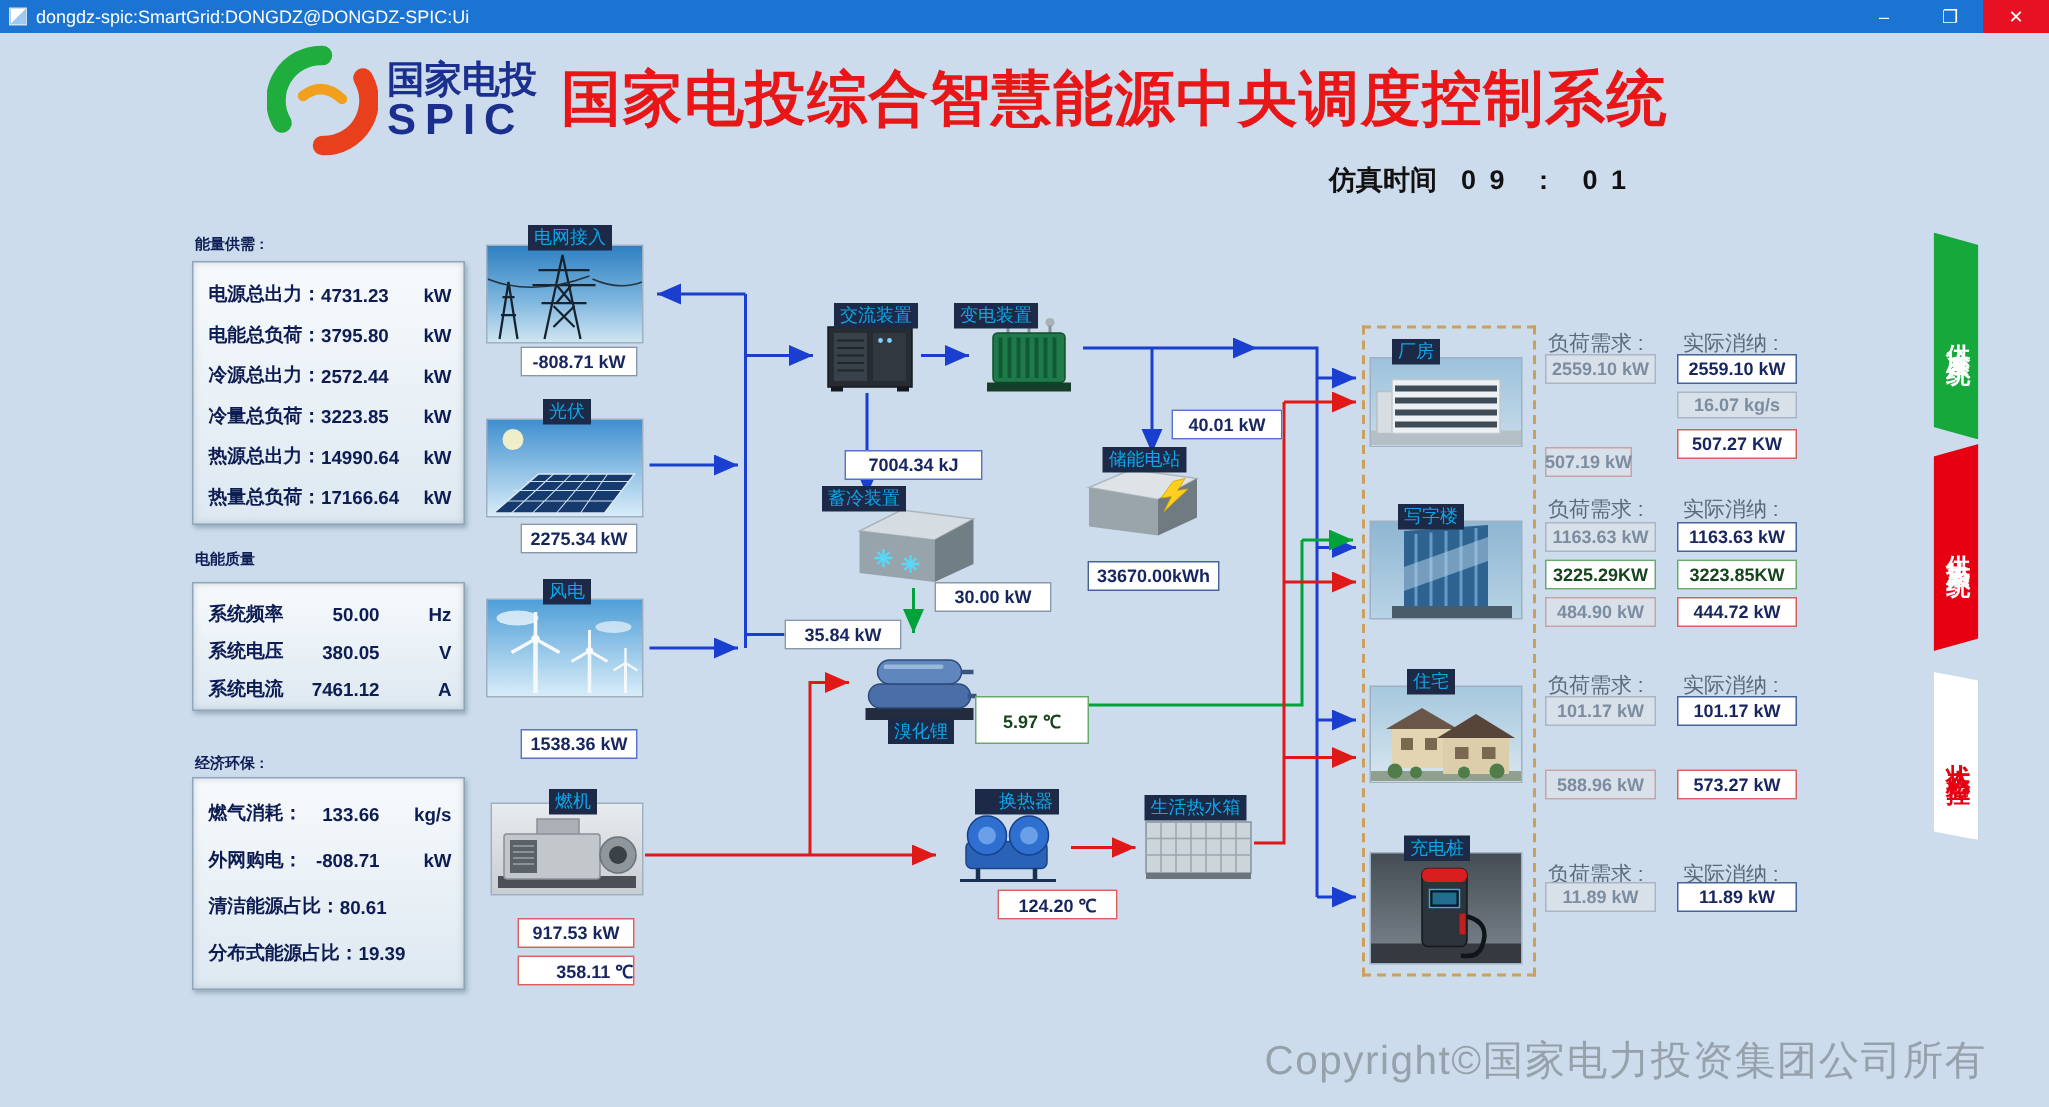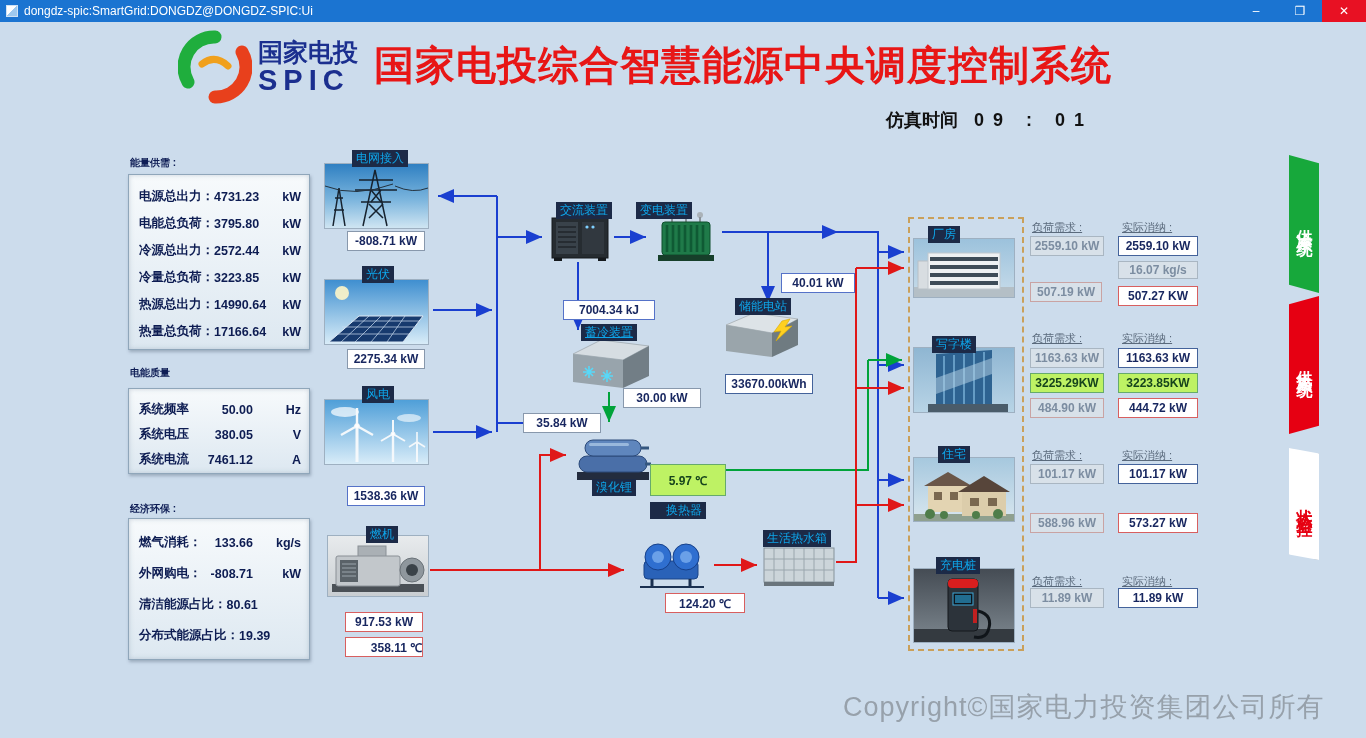--- a/index.html
+++ b/index.html
@@ -37,22 +37,22 @@
   .tag{position:absolute;background:#1c2a47;color:#0ea5e9;font-size:12px;line-height:17px;
        padding:0 4px;z-index:6;white-space:nowrap;}
   .vb{position:absolute;display:flex;align-items:center;justify-content:center;font-size:12px;
       font-weight:700;background:#fff;border:1px solid #8898ac;color:#17265f;z-index:5;
       white-space:nowrap;box-sizing:border-box;}
   .vb.blue{border-color:#5572c8;}
   .vb.red{border-color:#d85f5f;}
   .vb.strong{border-color:#44639b;}
   .vb.dim{background:#d8e1e9;border-color:#a9b6c2;color:#7c8da1;}
   .vb.dimwarm{background:#d8e1e9;border-color:#c9a3a3;color:#7c8da1;}
-  .vb.green{background:#bef264;border-color:#66aa6c;color:#16441c;}
-  .ldl{position:absolute;font-size:11px;color:#5a6a7c;z-index:5;white-space:nowrap;text-decoration:underline;}
+  .vb.green{background:#ffffff;border-color:#66aa6c;color:#16441c;}
+  .ldl{position:absolute;font-size:14px;color:#5a6a7c;z-index:5;white-space:nowrap;}
   
   .imgbox{position:absolute;z-index:4;overflow:hidden;}
   .photo{box-shadow:0 0 0 1px rgba(90,110,130,.4);}
   .sky1{background:linear-gradient(180deg,#2f80c2 0%,#7ab4dd 55%,#cfe5f2 100%);}
   .sky2{background:linear-gradient(180deg,#3f8fd0 0%,#9cc8e8 60%,#d8ecf8 100%);}
   .sky3{background:linear-gradient(180deg,#4f9fd8,#d8ecf8);}
   .machbg{background:linear-gradient(180deg,#e8ebed,#c9ced2);}
   .skyf{background:linear-gradient(180deg,#9cc2dc,#c8dcea);}
   .skyo{background:linear-gradient(180deg,#8fb6d2,#b8d4e6);}
   .skyr{background:linear-gradient(180deg,#a6c8de,#d8e6ef);}
@@ -304,21 +304,21 @@
         </g>
       <path d="M20 8 V14 M34 7 V14 M48 8 V14" stroke="#8a9298" stroke-width="2"></path>
       <rect x="10" y="13" width="48" height="33" rx="3" fill="#1f7a49" stroke="#0f4f2d"></rect>
       <path d="M15 16 V43 M21 16 V43 M27 16 V43 M33 16 V43 M39 16 V43 M45 16 V43 M51 16 V43" stroke="#0f5a34" stroke-width="2.6"></path>
       <rect x="6" y="46" width="56" height="6" fill="#163f2a"></rect>
     </svg>
   </div>
   <div class="vb blue" style="left:781px;top:273px;width:74px;height:20px;">40.01 kW</div>
 
   <div class="vb blue" style="left:563px;top:300px;width:92px;height:20px;">7004.34 kJ</div>
-  <div class="tag" style="left:581px;top:324px;text-decoration:underline;">蓄冷装置</div>
+  <div class="tag" style="left:548px;top:324px;">蓄冷装置</div>
   <div class="imgbox" style="left:565px;top:336px;width:90px;height:56px;">
     <svg width="90" height="56" viewBox="0 0 90 56">
       <polygon points="8,18 36,4 84,10 58,24" fill="#d6dde2" stroke="#aab4bb"></polygon>
       <polygon points="8,18 58,24 58,52 8,46" fill="#98a4ac"></polygon>
       <polygon points="58,24 84,10 84,40 58,52" fill="#727e86"></polygon>
       <g stroke="#58d8f8" stroke-width="1.6">
         <path d="M24 30 v12 M18 36 h12 M20 32 l8 8 M28 32 l-8 8"></path>
         <path d="M42 34 v12 M36 40 h12 M38 36 l8 8 M46 36 l-8 8"></path>
       </g>
     </svg>
@@ -343,21 +343,21 @@
       <rect x="4" y="44" width="72" height="8" fill="#232c3e"></rect>
       <rect x="6" y="28" width="68" height="16" rx="8" fill="#4a6fa8" stroke="#2c4a7a"></rect>
       <rect x="12" y="12" width="56" height="16" rx="8" fill="#5f86bd" stroke="#2c4a7a"></rect>
       <rect x="16" y="15" width="40" height="3" rx="1.5" fill="#a8c4e4" opacity=".8"></rect>
       <path d="M68 20 h8 M72 36 h6" stroke="#34567f" stroke-width="3"></path>
     </svg>
   </div>
   <div class="tag" style="left:592px;top:479px;">溴化锂</div>
   <div class="vb green" style="left:650px;top:464px;width:76px;height:32px;">5.97 ℃</div>
 
-  <div class="tag" style="left:650px;top:502px;padding-left:16px;">换热器</div>
+  <div class="tag" style="left:650px;top:526px;padding-left:16px;">换热器</div>
   <div class="imgbox" style="left:628px;top:537px;width:86px;height:54px;">
     <svg width="86" height="54" viewBox="0 0 86 54">
       <rect x="16" y="24" width="54" height="18" rx="4" fill="#2a62b8" stroke="#1a4488"></rect>
       <circle cx="30" cy="20" r="13" fill="#2f6fd0" stroke="#16408a"></circle>
       <circle cx="30" cy="20" r="6" fill="#6aa0e8"></circle>
       <circle cx="58" cy="20" r="13" fill="#2f6fd0" stroke="#16408a"></circle>
       <circle cx="58" cy="20" r="6" fill="#6aa0e8"></circle>
       <path d="M24 42 v8 M62 42 v8" stroke="#1a3050" stroke-width="3"></path>
       <path d="M12 50 h64" stroke="#1a3050" stroke-width="2"></path>
     </svg>
@@ -433,21 +433,21 @@
       <rect x="59" y="40" width="4" height="14" fill="#c02020"></rect>
       <path d="M64 42 q16 4 10 20 q-3 8 -14 6" stroke="#10151a" stroke-width="3" fill="none"></path>
     </svg>
   </div>
 
   <div class="ldl" style="left:1032px;top:220px;">负荷需求 :</div>
   <div class="ldl" style="left:1122px;top:220px;">实际消纳 :</div>
   <div class="vb dim" style="left:1030px;top:236px;width:74px;height:20px;">2559.10 kW</div>
   <div class="vb strong" style="left:1118px;top:236px;width:80px;height:20px;">2559.10 kW</div>
   <div class="vb dim" style="left:1118px;top:261px;width:80px;height:18px;">16.07 kg/s</div>
-  <div class="vb dimwarm" style="left:1030px;top:282px;width:72px;height:20px;">507.19 kW</div>
+  <div class="vb dimwarm" style="left:1030px;top:298px;width:58px;height:20px;">507.19 kW</div>
   <div class="vb red" style="left:1118px;top:286px;width:80px;height:20px;">507.27 KW</div>
 
   <div class="ldl" style="left:1032px;top:331px;">负荷需求 :</div>
   <div class="ldl" style="left:1122px;top:331px;">实际消纳 :</div>
   <div class="vb dim" style="left:1030px;top:348px;width:74px;height:20px;">1163.63 kW</div>
   <div class="vb strong" style="left:1118px;top:348px;width:80px;height:20px;">1163.63 kW</div>
   <div class="vb green" style="left:1030px;top:373px;width:74px;height:20px;">3225.29KW</div>
   <div class="vb green" style="left:1118px;top:373px;width:80px;height:20px;">3223.85KW</div>
   <div class="vb dimwarm" style="left:1030px;top:398px;width:74px;height:20px;">484.90 kW</div>
   <div class="vb red" style="left:1118px;top:398px;width:80px;height:20px;">444.72 kW</div>

